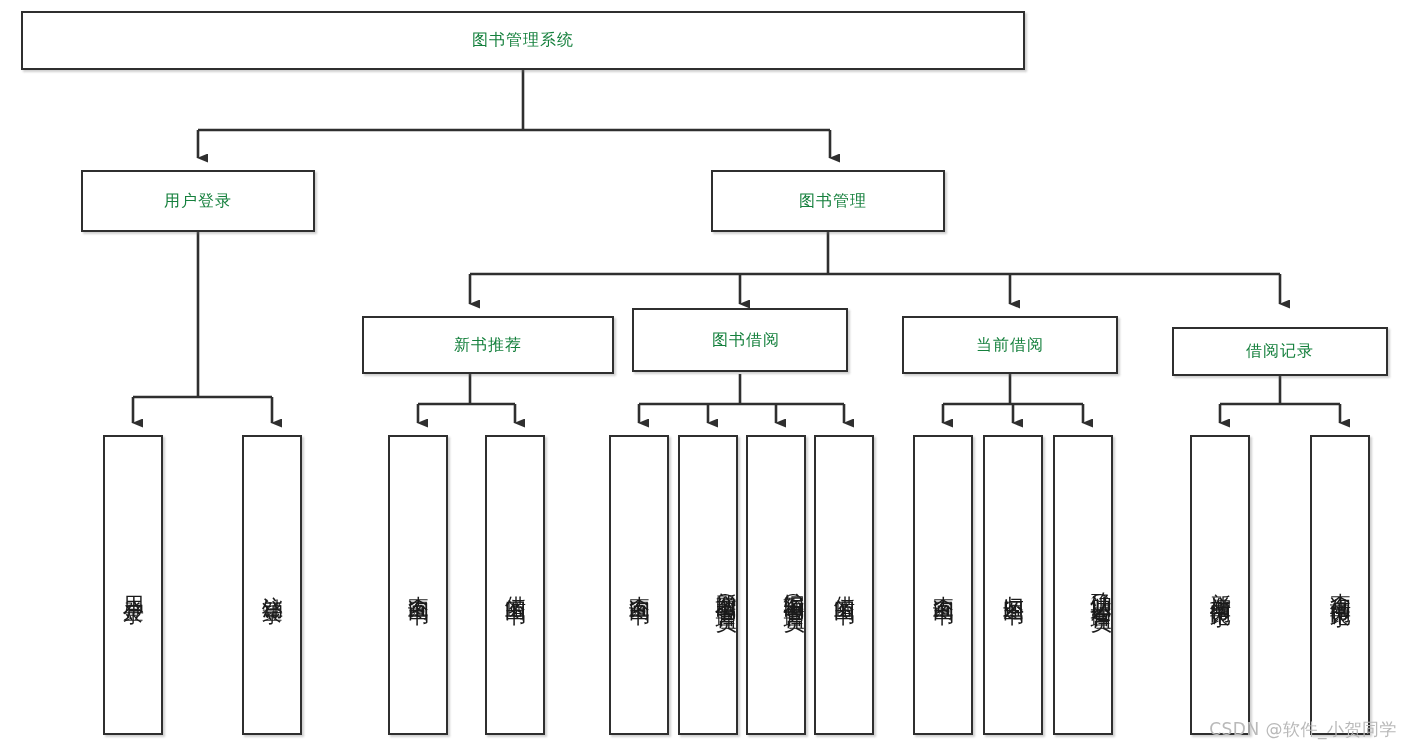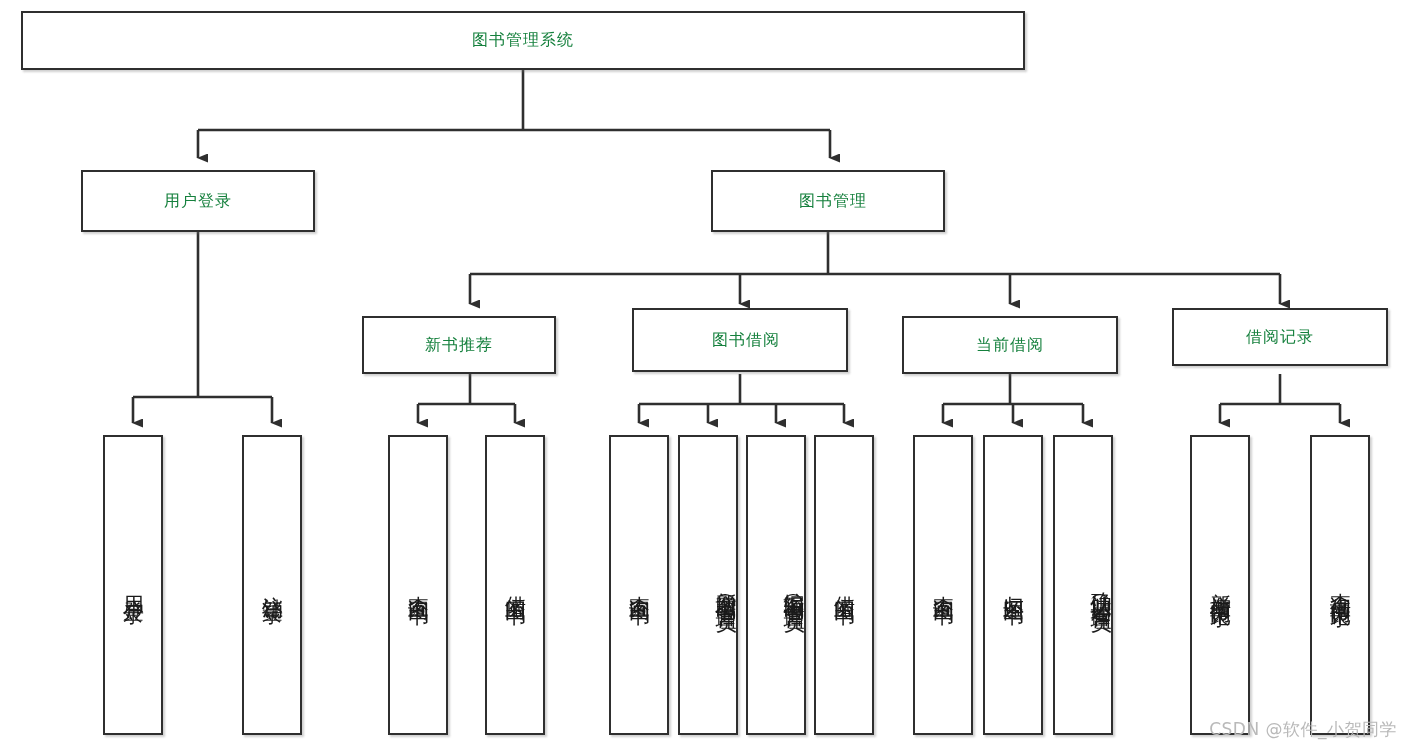--- a/index.html
+++ b/index.html
@@ -133,30 +133,30 @@
     <div class="node-label-h">图书管理系统</div>
   </div>
 
   <div class="node-box" style="left:81px; top:170px; width:234px; height:62px;">
     <div class="node-label-h">用户登录</div>
   </div>
   <div class="node-box" style="left:711px; top:170px; width:234px; height:62px;padding-left:10px;">
     <div class="node-label-h">图书管理</div>
   </div>
 
-  <div class="node-box" style="left:362px; top:316px; width:194px; height:58px;">
+  <div class="node-box" style="left:362px; top:316px; width:252px; height:58px;">
     <div class="node-label-h">新书推荐</div>
   </div>
   <div class="node-box" style="left:632px; top:308px; width:216px; height:64px;padding-left:12px;">
     <div class="node-label-h">图书借阅</div>
   </div>
   <div class="node-box" style="left:902px; top:316px; width:216px; height:58px;">
     <div class="node-label-h">当前借阅</div>
   </div>
-  <div class="node-box" style="left:1172px; top:308px; width:216px; height:58px;">
+  <div class="node-box" style="left:1172px; top:327px; width:216px; height:49px;">
     <div class="node-label-h">借阅记录</div>
   </div>
 
   <div class="node-box" style="left:103px; top:435px; width:60px; height:300px;">
     <div class="node-label-v">用户登录</div>
   </div>
   <div class="node-box" style="left:242px; top:435px; width:60px; height:300px;">
     <div class="node-label-v">注销登录</div>
   </div>
 

